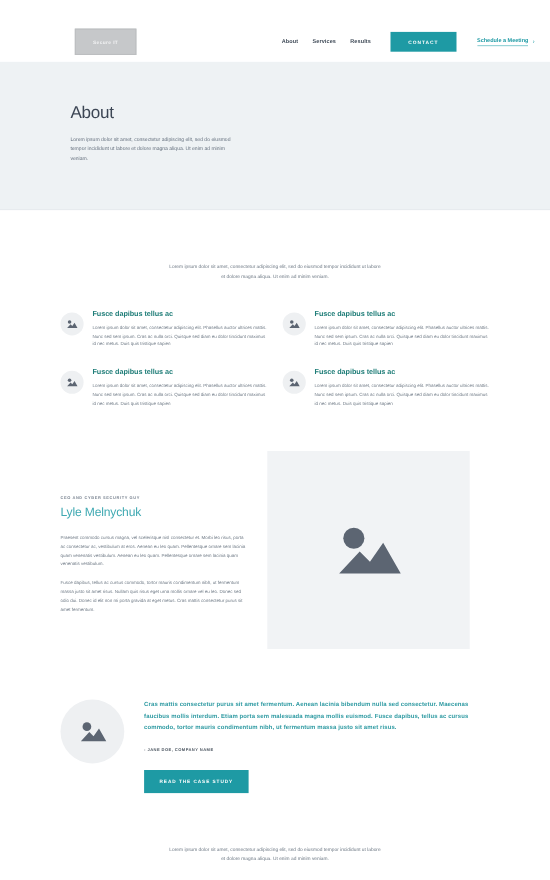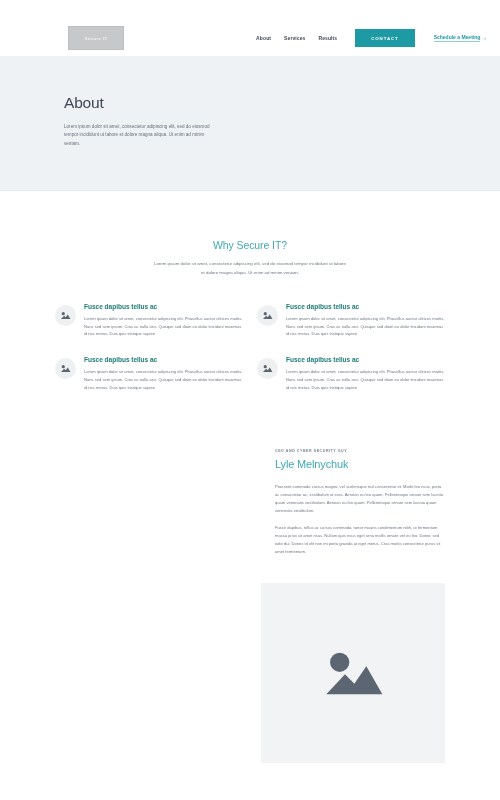--- a/index.html
+++ b/index.html
@@ -108,21 +108,21 @@
   }
   .card-copy { font-size: 4.1px; line-height: 1.9; color: #6d7884; }
 
   
   .ph { display: block; }
   .ph .sun, .ph .mtn { fill: #5c6572; }
 
   
   .bio {
     width: 390px; margin: 40px auto 0 auto;
-    display: flex; gap: 18px; align-items: flex-end; flex-direction: column;
+    display: flex; gap: 18px; align-items: center;
   }
   .bio-left { width: 170px; padding-top: 18px; }
   .eyebrow {
     font-size: 3.6px; font-weight: 700; letter-spacing: .55px;
     color: #7b8592; text-transform: uppercase; margin-bottom: 5px;
   }
   .bio-name {
     font-size: 11px; font-weight: 400; color: #3fa9b2;
     margin-bottom: 13px; letter-spacing: -.15px;
   }
@@ -185,21 +185,20 @@
   </div>
 
   <div class="hero">
     <div class="hero-inner">
       <h1 class="hero-title">About</h1>
       <p class="hero-copy">Lorem ipsum dolor sit amet, consectetur adipiscing elit, sed do eiusmod tempor incididunt ut labore et dolore magna aliqua. Ut enim ad minim veniam.</p>
     </div>
   </div>
 
   <div class="why">
-    <h2 class="section-title">Why Secure IT?</h2>
     <p class="section-sub">Lorem ipsum dolor sit amet, consectetur adipiscing elit, sed do eiusmod tempor incididunt ut labore et dolore magna aliqua. Ut enim ad minim veniam.</p>
 
     <div class="features">
 
       <div class="card">
         <div class="card-icon">
           <svg class="ph" width="11" height="9" viewBox="0 0 24 20">
             <circle class="sun" cx="7" cy="6" r="3.6"></circle>
             <path class="mtn" d="M2 18 L9 10.5 L12.5 14 L17 7.5 L23 18 Z"></path>
           </svg>

